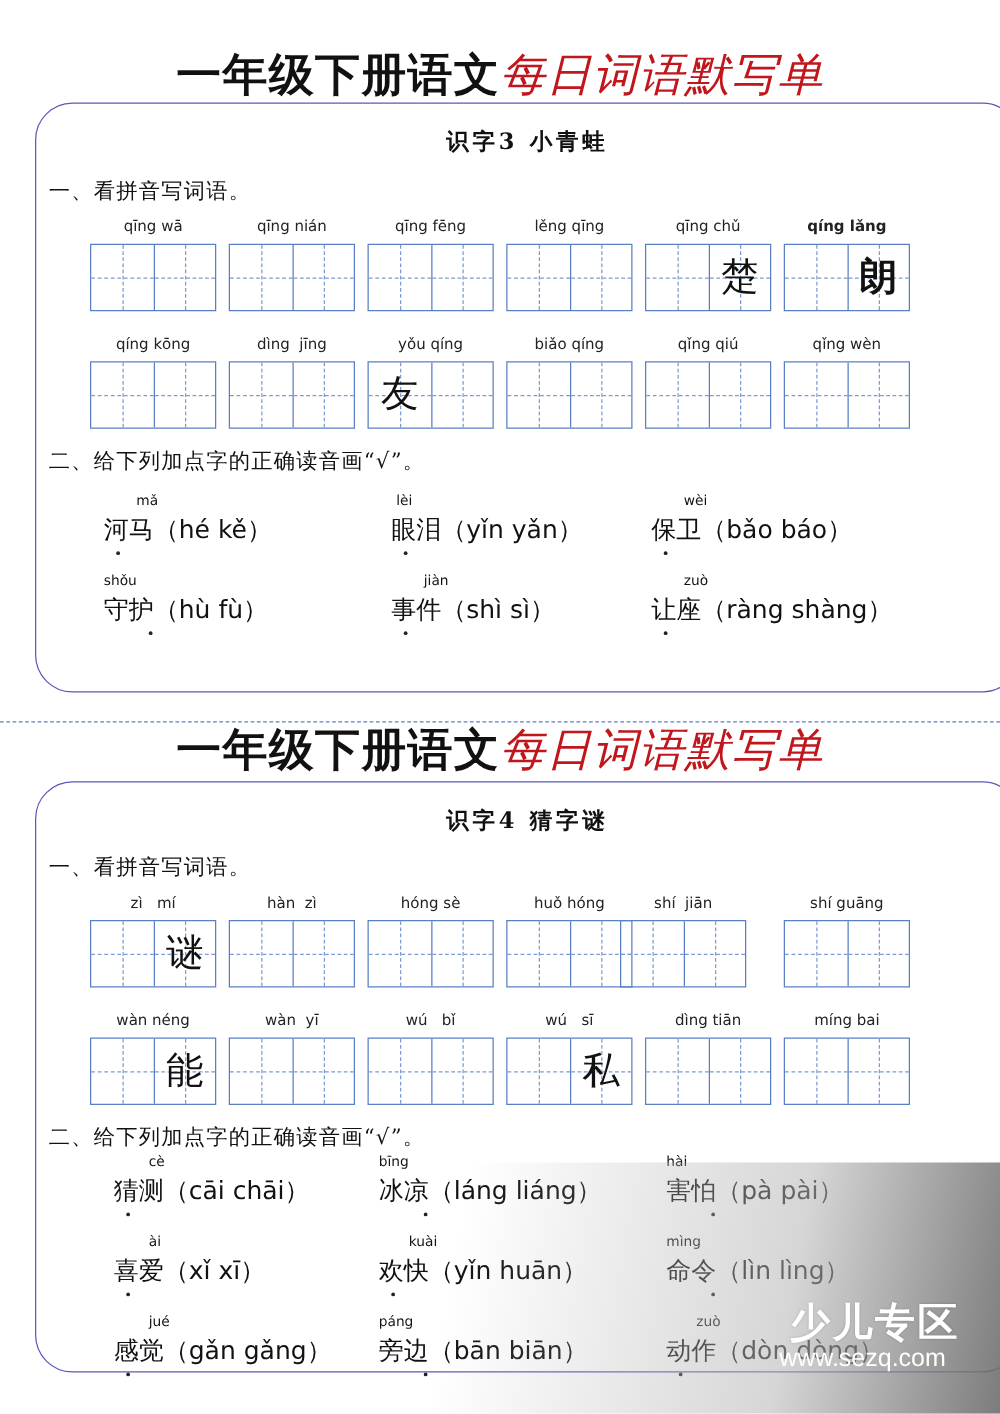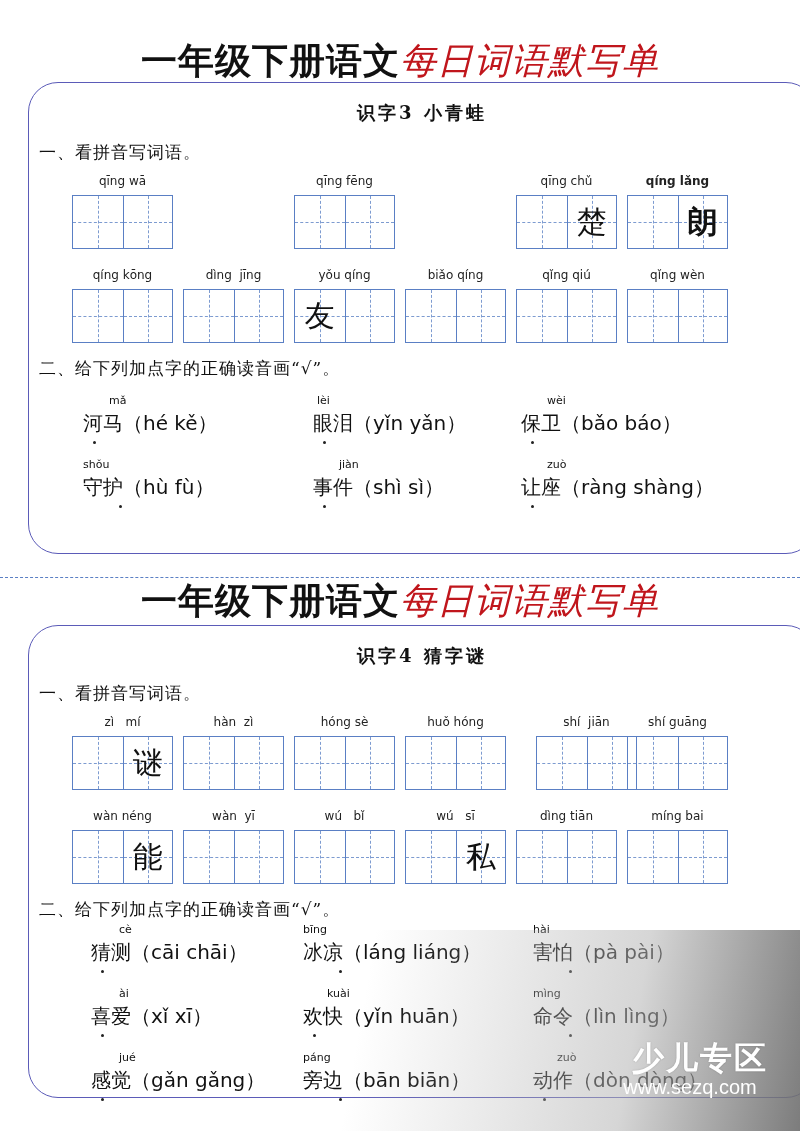--- a/index.html
+++ b/index.html
@@ -93,22 +93,44 @@
         <span class="pinyin">qīng wā</span>
         <div class="boxpair">
           <div class="cell">
             <span class="hanzi"></span>
           </div>
           <div class="cell">
             <span class="hanzi"></span>
           </div>
         </div>
       </div>
+    <div class="word" style="left:111px;">
+        <span class="pinyin">qīng nián</span>
+        <div class="boxpair">
+          <div class="cell">
+            <span class="hanzi"></span>
+          </div>
+          <div class="cell">
+            <span class="hanzi"></span>
+          </div>
+        </div>
+      </div>
     <div class="word" style="left:222px;">
         <span class="pinyin">qīng fēng</span>
+        <div class="boxpair">
+          <div class="cell">
+            <span class="hanzi"></span>
+          </div>
+          <div class="cell">
+            <span class="hanzi"></span>
+          </div>
+        </div>
+      </div>
+    <div class="word" style="left:333px;">
+        <span class="pinyin">lěng qīng</span>
         <div class="boxpair">
           <div class="cell">
             <span class="hanzi"></span>
           </div>
           <div class="cell">
             <span class="hanzi"></span>
           </div>
         </div>
       </div>
     <div class="word" style="left:444px;">
@@ -266,21 +288,21 @@
         <span class="pinyin">huǒ hóng</span>
         <div class="boxpair">
           <div class="cell">
             <span class="hanzi"></span>
           </div>
           <div class="cell">
             <span class="hanzi"></span>
           </div>
         </div>
       </div>
-    <div class="word" style="left:464px;">
+    <div class="word" style="left:424px;">
         <span class="pinyin">shí  jiān</span>
         <div class="boxpair">
           <div class="cell">
             <span class="hanzi"></span>
           </div>
           <div class="cell">
             <span class="hanzi"></span>
           </div>
         </div>
       </div>

